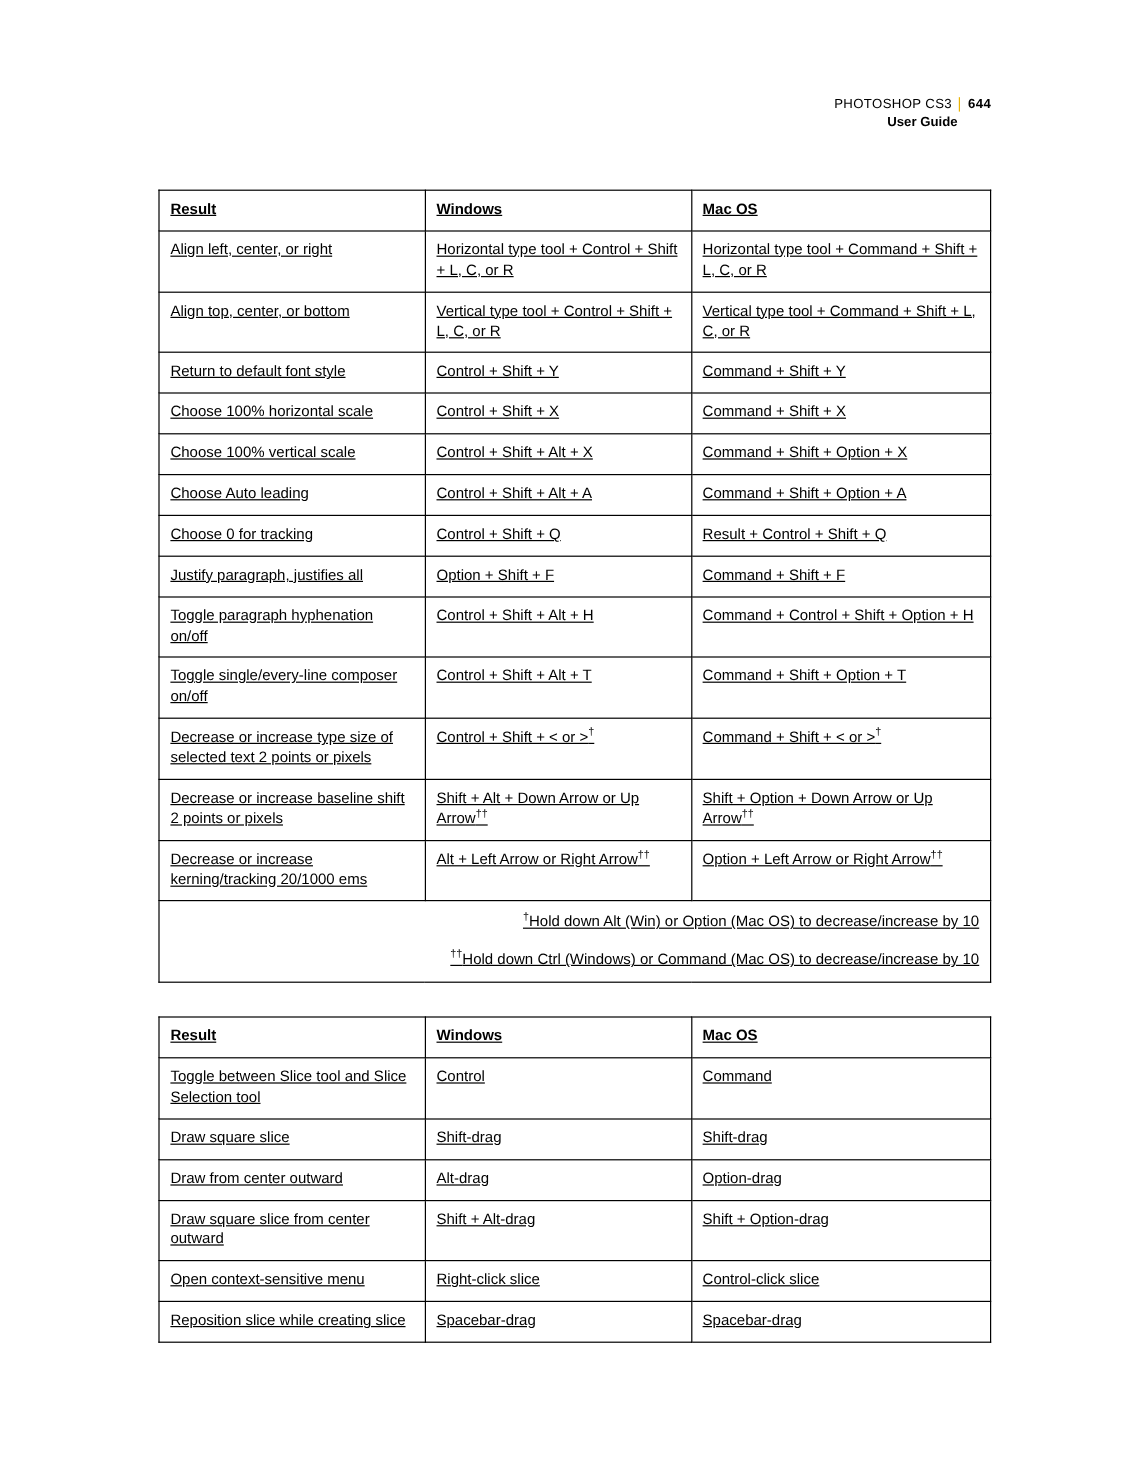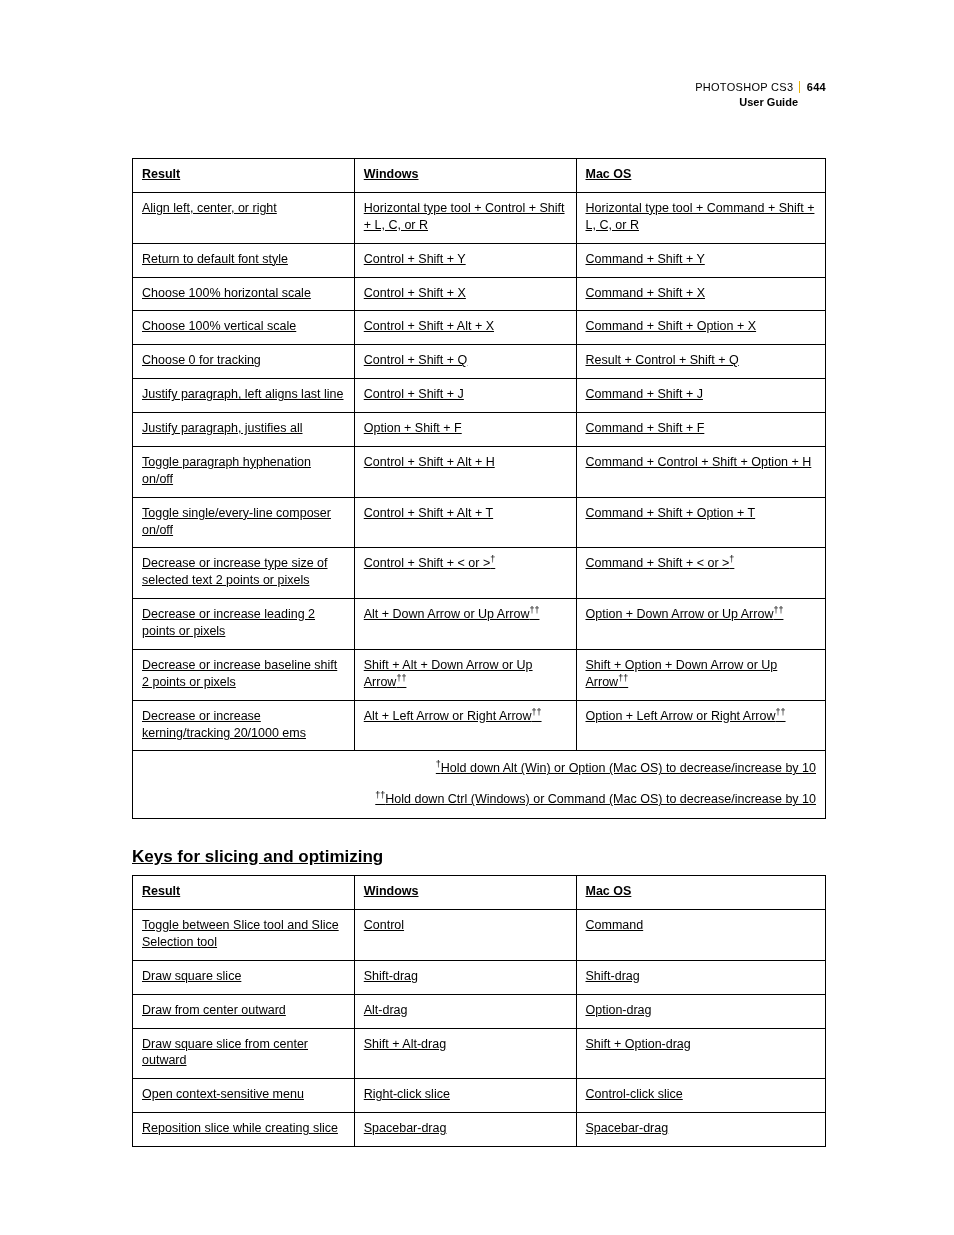--- a/index.html
+++ b/index.html
@@ -92,68 +92,68 @@
           <th class="col-mac">Mac OS</th>
         </tr>
       </thead>
       <tbody id="t1-body">
           <tr>
             <td>Align left, center, or right</td>
             <td>Horizontal type tool + Control + Shift + L, C, or R</td>
             <td>Horizontal type tool + Command + Shift + L, C, or R</td>
           </tr>
           <tr>
+            <td>Align top, center, or bottom</td>
+            <td>Vertical type tool + Control + Shift + L, C, or R</td>
+            <td>Vertical type tool + Command + Shift + L, C, or R</td>
+          </tr>
+          <tr>
             <td>Return to default font style</td>
             <td>Control + Shift + Y</td>
             <td>Command + Shift + Y</td>
           </tr>
           <tr>
             <td>Choose 100% horizontal scale</td>
             <td>Control + Shift + X</td>
             <td>Command + Shift + X</td>
           </tr>
           <tr>
             <td>Choose 100% vertical scale</td>
             <td>Control + Shift + Alt + X</td>
             <td>Command + Shift + Option + X</td>
           </tr>
           <tr>
+            <td>Choose Auto leading</td>
+            <td>Control + Shift + Alt + A</td>
+            <td>Command + Shift + Option + A</td>
+          </tr>
+          <tr>
             <td>Choose 0 for tracking</td>
             <td>Control + Shift + Q</td>
             <td>Result + Control + Shift + Q</td>
           </tr>
           <tr>
-            <td>Justify paragraph, left aligns last line</td>
-            <td>Control + Shift + J</td>
-            <td>Command + Shift + J</td>
-          </tr>
-          <tr>
             <td>Justify paragraph, justifies all</td>
             <td>Option + Shift + F</td>
             <td>Command + Shift + F</td>
           </tr>
           <tr>
             <td>Toggle paragraph hyphenation on/off</td>
             <td>Control + Shift + Alt + H</td>
             <td>Command + Control + Shift + Option + H</td>
           </tr>
           <tr>
             <td>Toggle single/every-line composer on/off</td>
             <td>Control + Shift + Alt + T</td>
             <td>Command + Shift + Option + T</td>
           </tr>
           <tr>
             <td>Decrease or increase type size of selected text 2 points or pixels</td>
             <td>Control + Shift + &lt; or &gt;<span class="dagger">†</span></td>
             <td>Command + Shift + &lt; or &gt;<span class="dagger">†</span></td>
-          </tr>
-          <tr>
-            <td>Decrease or increase leading 2 points or pixels</td>
-            <td>Alt + Down Arrow or Up Arrow<span class="dagger">††</span></td>
-            <td>Option + Down Arrow or Up Arrow<span class="dagger">††</span></td>
           </tr>
           <tr>
             <td>Decrease or increase baseline shift 2 points or pixels</td>
             <td>Shift + Alt + Down Arrow or Up Arrow<span class="dagger">††</span></td>
             <td>Shift + Option + Down Arrow or Up Arrow<span class="dagger">††</span></td>
           </tr>
           <tr>
             <td>Decrease or increase kerning/tracking 20/1000 ems</td>
             <td>Alt + Left Arrow or Right Arrow<span class="dagger">††</span></td>
             <td>Option + Left Arrow or Right Arrow<span class="dagger">††</span></td>
@@ -166,21 +166,20 @@
               <span class="dagger">†</span><span>Hold down Alt (Win) or Option (Mac OS) to decrease/increase by 10</span>
             </span>
             <span class="footnote-line">
               <span class="dagger">††</span><span>Hold down Ctrl (Windows) or Command (Mac OS) to decrease/increase by 10</span>
             </span>
           </td>
         </tr>
       </tbody>
     </table>
 
-    <h2 class="section">Keys for slicing and optimizing</h2>
     <table class="shortcuts">
       <thead>
         <tr>
           <th class="col-result">Result</th>
           <th class="col-win">Windows</th>
           <th class="col-mac">Mac OS</th>
         </tr>
       </thead>
       <tbody id="t2-body">
           <tr>

